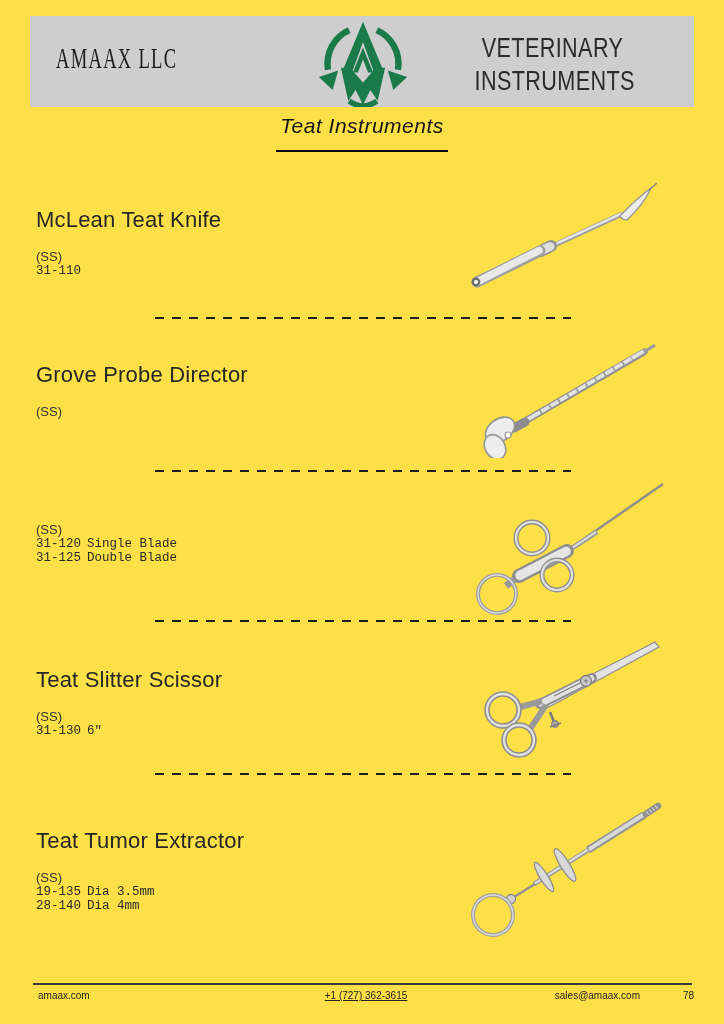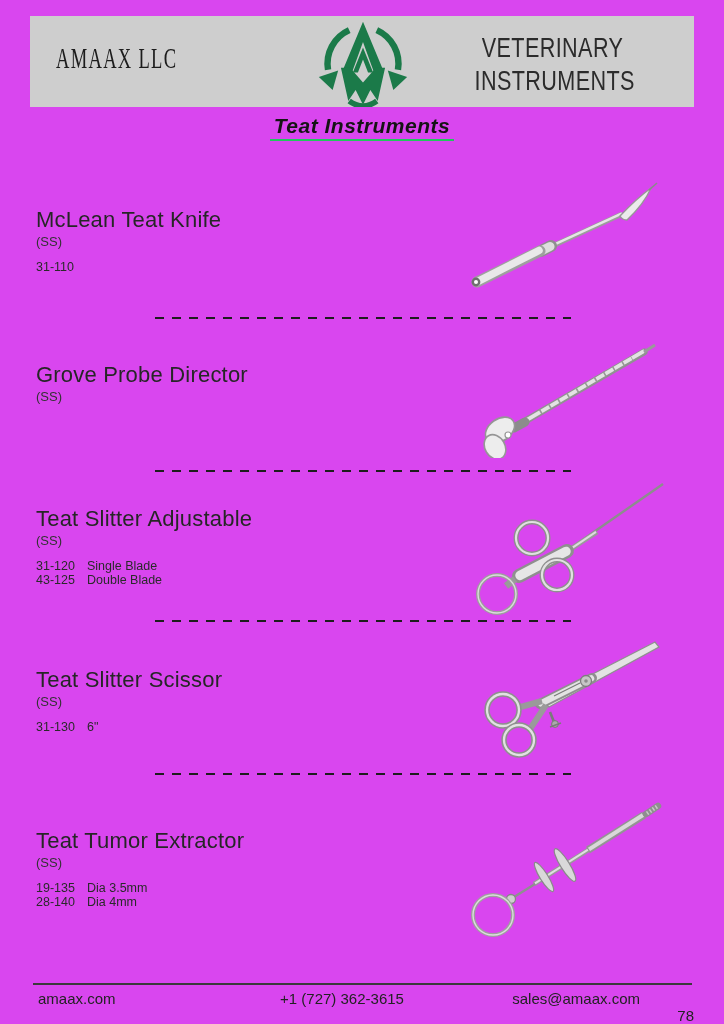--- a/index.html
+++ b/index.html
@@ -1,19 +1,19 @@
 <!DOCTYPE html>
 <html><head>
 <meta charset="utf-8">
 <style>
   * { margin:0; padding:0; box-sizing:border-box; }
   html,body { background:#ffffff; }
   body { font-family:"Liberation Sans", sans-serif; color:#222; }
   #page {
-    position:relative; width:724px; height:1024px; background:#d946ef;
+    position:relative; width:724px; height:1024px; background:#fde047;
     overflow:hidden;
   }
 
   
   .header-bar {
     position:absolute; left:30px; top:16px; width:664px; height:91px;
     background:#cecece;
   }
   .company-name {
     position:absolute; left:56px; top:42px;
@@ -25,49 +25,49 @@
   .brand-title {
     position:absolute; left:455px; top:32px; width:195px;
     font-size:27px; line-height:33px; color:#2b2b2b; text-align:center;
     letter-spacing:0.5px; transform:scaleX(0.8); transform-origin:center;
     white-space:nowrap;
   }
 
   
   .page-title-wrap { position:absolute; left:0; top:114px; width:724px; text-align:center; }
   .page-title {
-    display:inline-block; font-size:21px; font-style:italic; font-weight:700;
+    display:inline-block; font-size:21px; font-style:italic; font-weight:400;
     letter-spacing:0.5px; color:#141414;
-    border-bottom:2px solid #22c55e; padding:0 4px 1px 4px;
+    border-bottom:2px solid #000000; padding:0 4px 12px 4px;
   }
 
   
   .product-text { position:absolute; left:36px; width:380px; }
   .product-name { font-size:22px; font-weight:400; color:#262626; letter-spacing:0.2px; }
-  .product-material { font-size:13px; color:#333; margin-top:1px; }
-  .codes { margin-top:11px; }
+  .product-material { font-size:13px; color:#333; margin-top:16px; }
+  .codes { margin-top:0;font-family:Liberation Mono, monospace; }
   .code-row { display:flex; font-size:12.5px; line-height:14px; color:#2a2a2a; }
   .code { width:51px; }
   .desc { }
 
   .instrument { position:absolute; }
   .instrument svg { display:block; width:100%; height:100%; }
 
   .separator {
     position:absolute; left:155px; width:416px; height:2px;
     background:repeating-linear-gradient(to right, #1d1d1d 0 9px, transparent 9px 17px);
   }
 
   
   .footer-rule { position:absolute; left:33px; top:983px; width:659px; height:2px; background:#3a3a3a; }
-  .footer-text { position:absolute; top:990px; font-size:15px; color:#222; white-space:nowrap; }
+  .footer-text { position:absolute; top:990px; font-size:10px; color:#222; white-space:nowrap; }
   .footer-website { left:38px; }
-  .footer-phone { left:342px; transform:translateX(-50%); }
+  .footer-phone { left:366px; transform:translateX(-50%);text-decoration:underline; }
   .footer-email { right:84px; }
-  .footer-page { right:30px;margin-top:17px; }
+  .footer-page { right:30px; }
 </style>
 </head>
 <body>
 
 <div id="page">
 
   <div class="header-bar"></div>
 
   <div class="company-name">AMAAX LLC</div>
 
@@ -150,29 +150,28 @@
 
       <ellipse cx="52" cy="104" rx="16" ry="11" fill="#ededed" stroke="#969696" stroke-width="1.6" transform="rotate(-35 52 104)"></ellipse>
       <ellipse cx="47" cy="121" rx="13" ry="10" fill="#ededed" stroke="#969696" stroke-width="1.6" transform="rotate(60 47 121)"></ellipse>
       <circle cx="60" cy="109" r="3" fill="#ffffff" stroke="#969696" stroke-width="1.2"></circle>
     </svg>
   </figure>
 
   <div class="separator" style="top:470px"></div>
 
   <div class="product-text" style="top:506px">
-    <div class="product-name">Teat Slitter Adjustable</div>
     <div class="product-material">(SS)</div>
     <div class="codes">
       <div class="code-row">
         <span class="code">31-120</span>
         <span class="desc">Single Blade</span>
       </div>
       <div class="code-row">
-        <span class="code">43-125</span>
+        <span class="code">31-125</span>
         <span class="desc">Double Blade</span>
       </div>
     </div>
   </div>
   <figure class="instrument" style="left:443px; top:472px; width:250px; height:148px;">
     <svg viewBox="0 0 250 148" xmlns="http://www.w3.org/2000/svg">
 
       <line x1="122" y1="80" x2="220" y2="12" stroke="#8d8d8d" stroke-width="2.4"></line>
       <line x1="120" y1="82" x2="154" y2="60" stroke="#9a9a9a" stroke-width="5"></line>
       <line x1="121" y1="81.3" x2="153" y2="59.8" stroke="#dddddd" stroke-width="2"></line>

